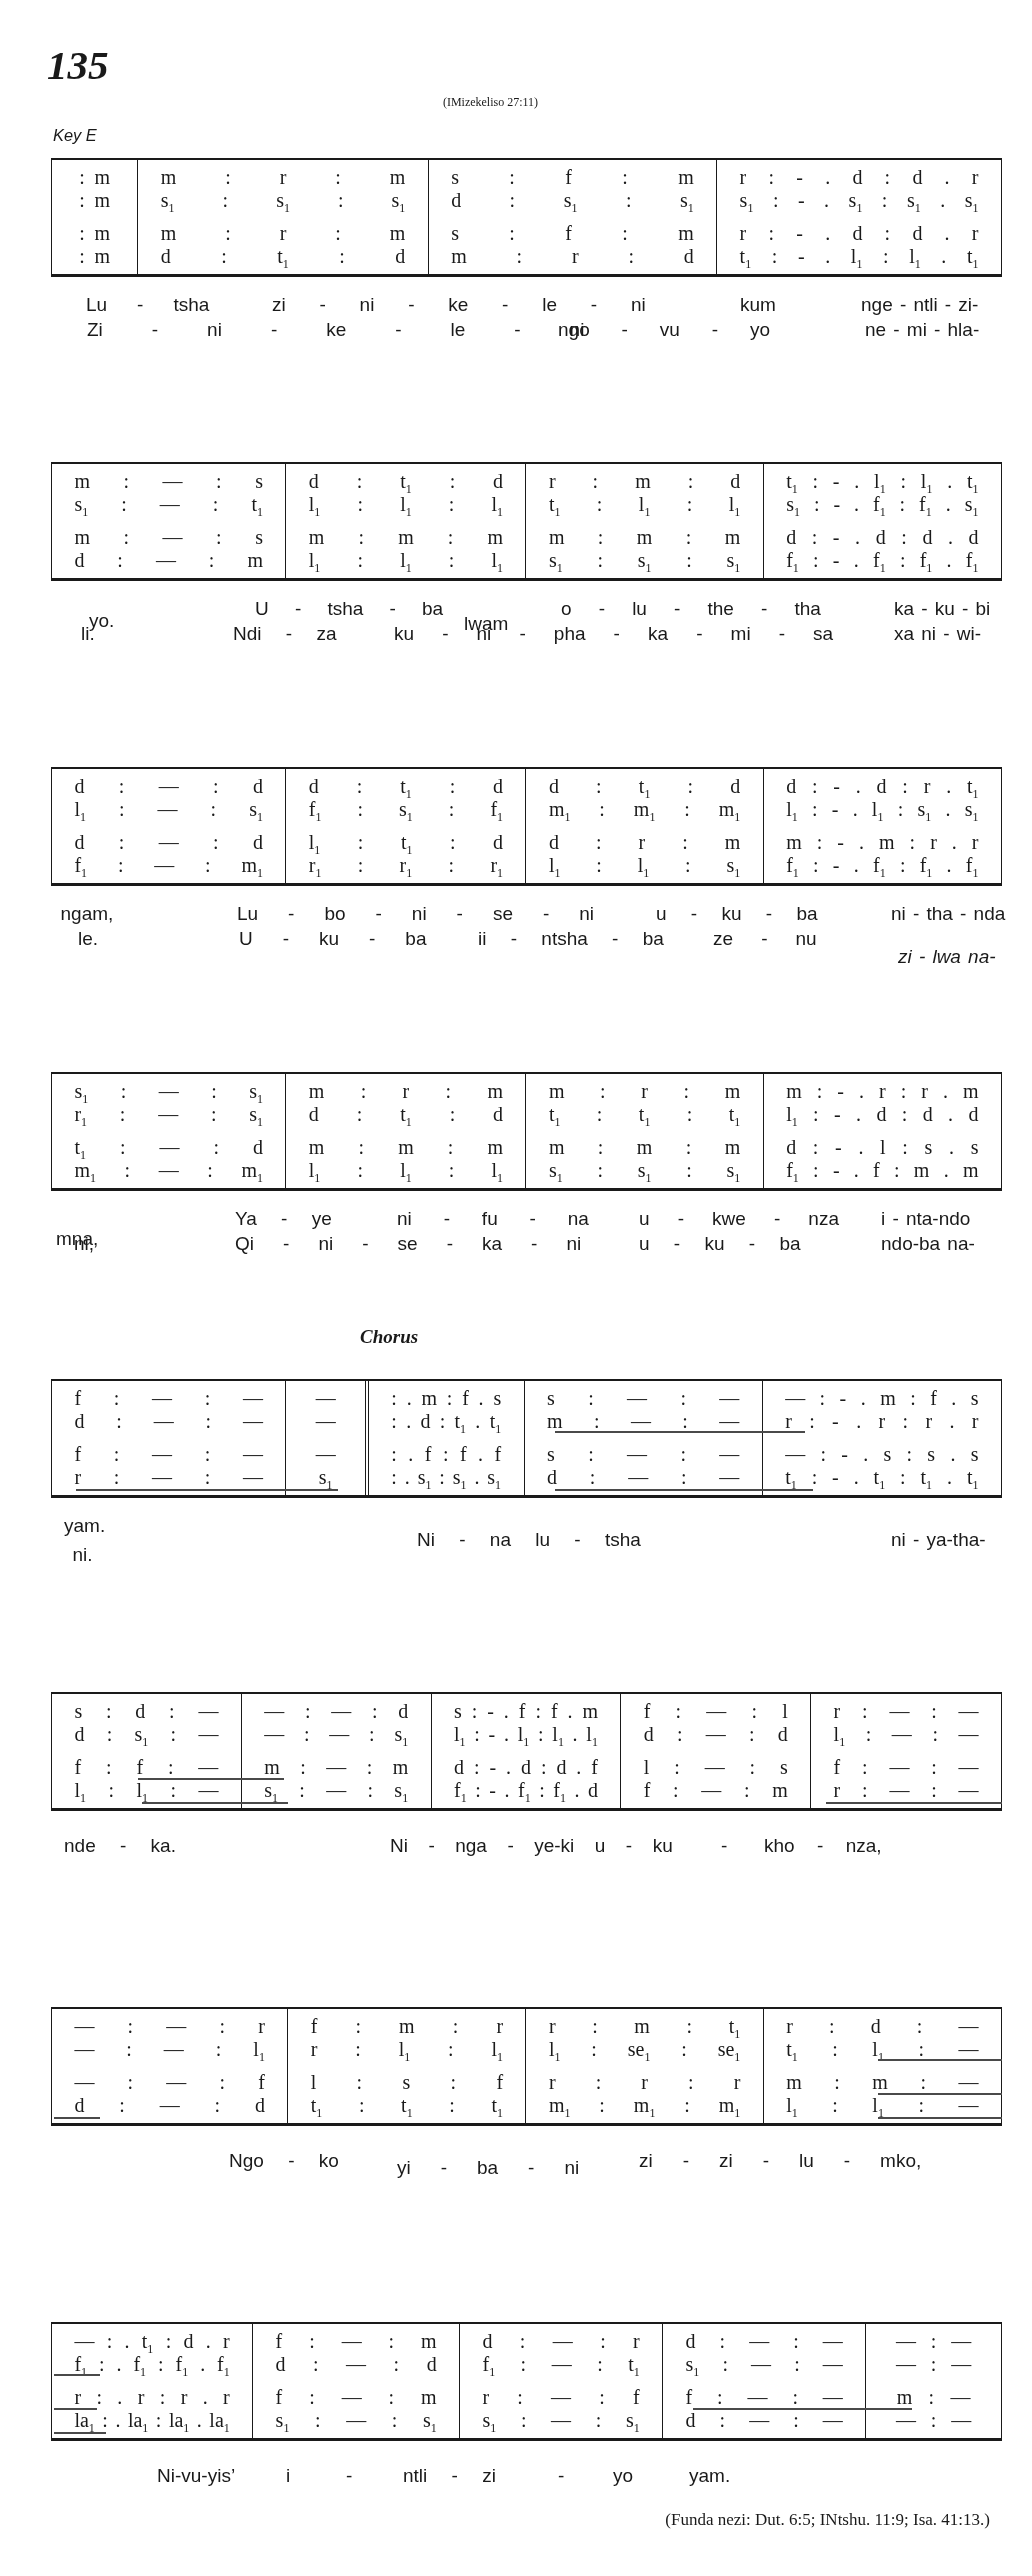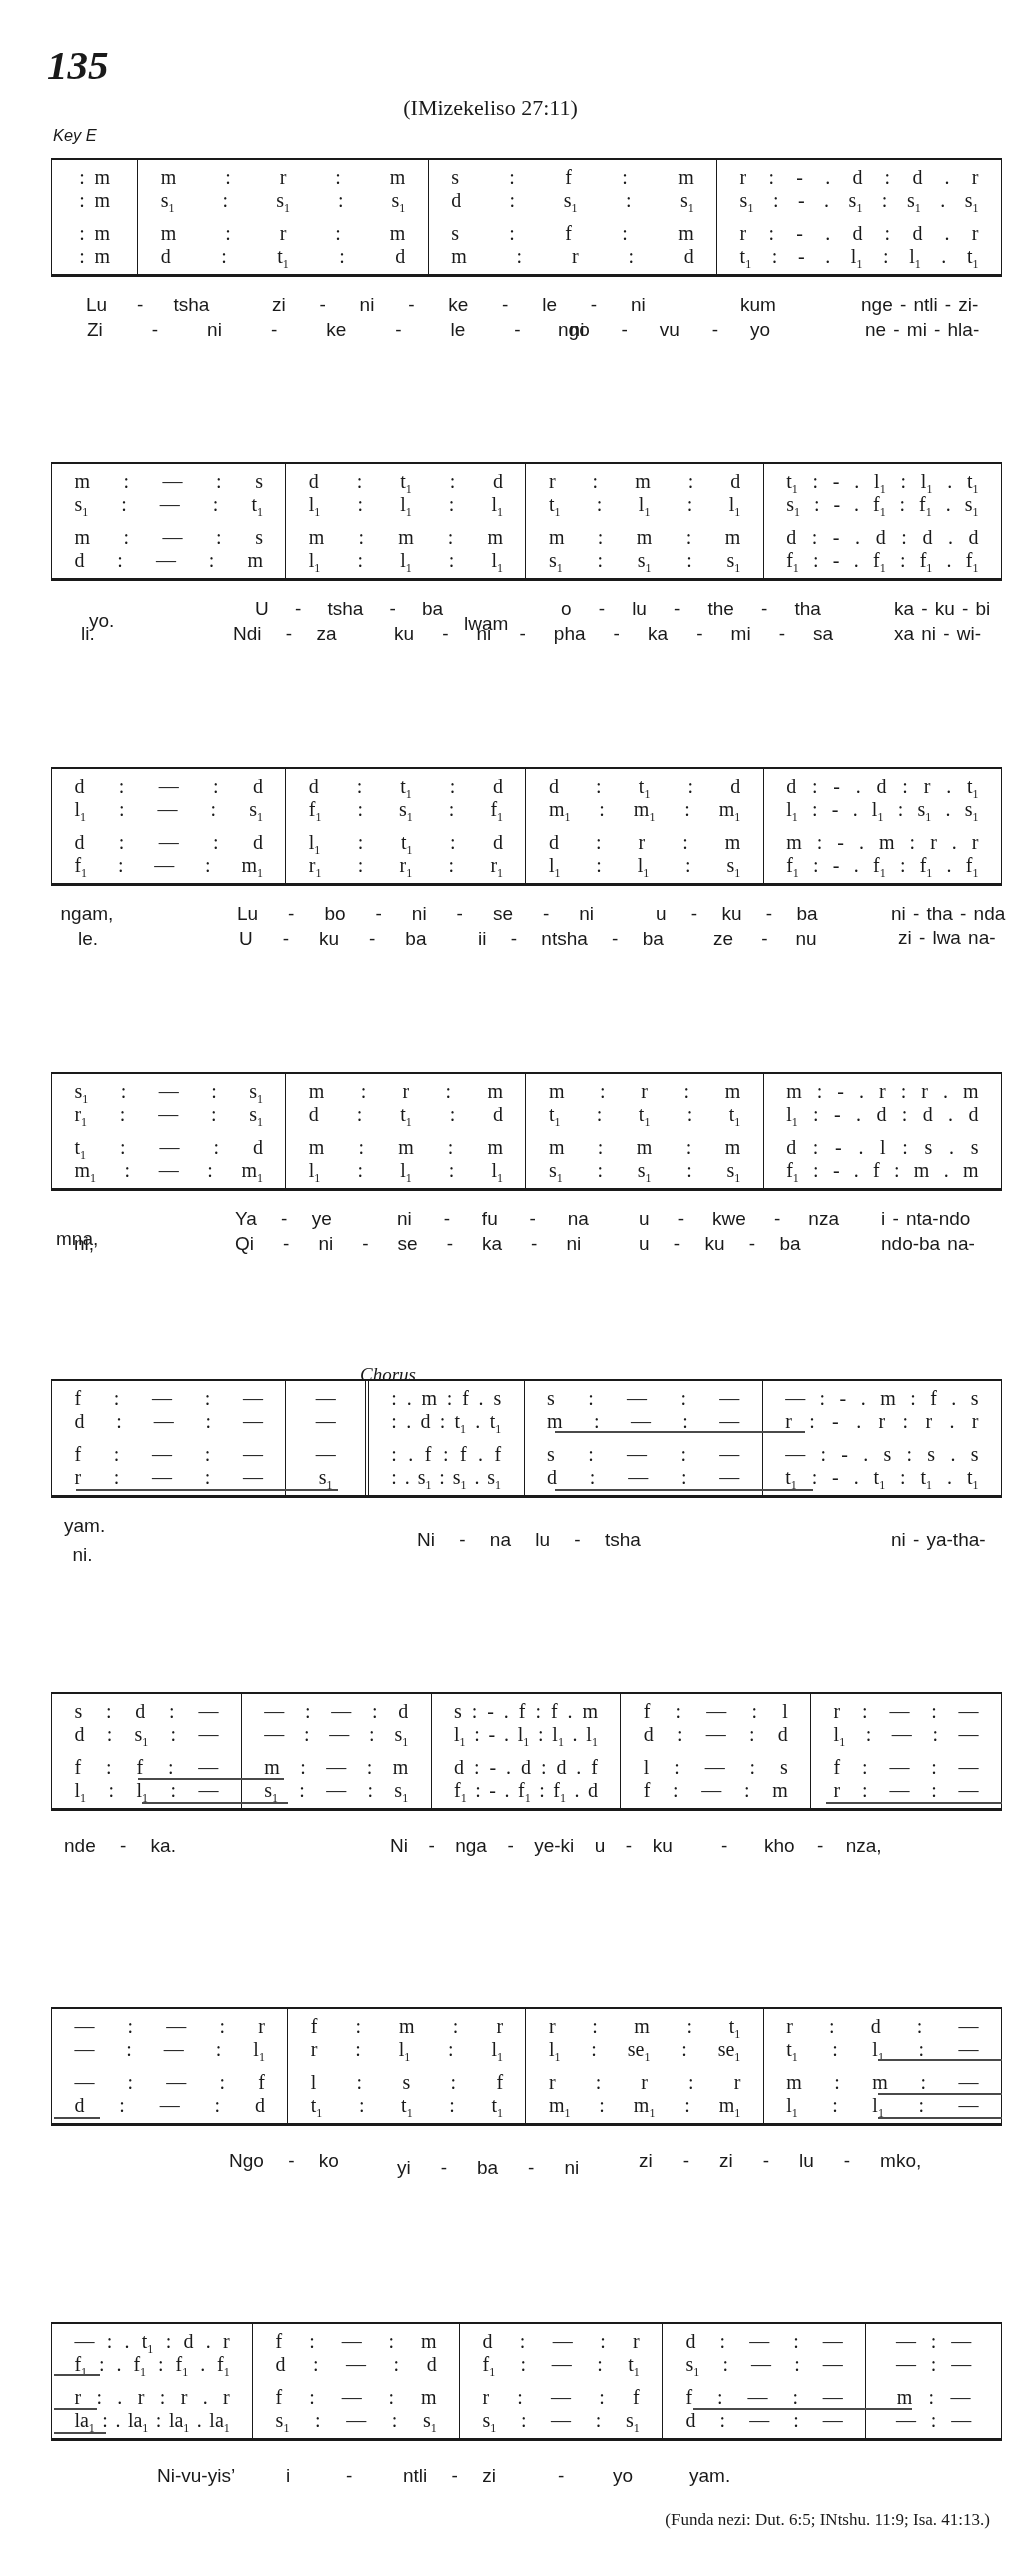--- a/index.html
+++ b/index.html
@@ -2,25 +2,25 @@
 <html style="font-size:13.8px"><head>
 <meta charset="utf-8">
 <style>
   html,body{margin:0;padding:0;background:#fff;}
   .page{position:relative;width:1033px;height:2576px;background:#ffffff;color:#1a1a1a;overflow:hidden;}
   .hymn-number{position:absolute;left:47px;top:41px;font-family:"Liberation Serif","DejaVu Serif",serif;
     font-size:41px;font-weight:bold;font-style:italic;}
   .title{position:absolute;left:120px;right:103px;top:45px;text-align:center;
     font-family:"Liberation Serif","DejaVu Serif",serif;font-size:35px;font-weight:bold;font-style:italic;}
   .subtitle{position:absolute;left:0;right:52px;top:95px;text-align:center;
-    font-family:"Liberation Serif","DejaVu Serif",serif;font-size:22px;}
+    font-family:"Liberation Serif","DejaVu Serif",serif;font-size:12px;}
   .key{position:absolute;left:53px;top:126px;font-family:"Liberation Sans","DejaVu Sans",sans-serif;
     font-size:16.4px;font-style:italic;}
-  .chorus-label{position:absolute;left:360px;top:1364px;font-family:"Liberation Serif","DejaVu Serif",serif;
-    font-size:19px;font-weight:normal;font-style:italic;}
+  .chorus-label{position:absolute;left:360px;top:1326px;font-family:"Liberation Serif","DejaVu Serif",serif;
+    font-size:19px;font-weight:bold;font-style:italic;}
   .footer{position:absolute;right:43px;top:2510px;font-family:"Liberation Serif","DejaVu Serif",serif;
     font-size:17px;}
   .system{position:absolute;left:51px;width:951px;}
   .score{display:flex;border:1.7px solid #1a1a1a;border-top-width:2.6px;border-bottom-width:3.4px;
     background:#fff;position:relative;box-sizing:border-box;}
   .measure{box-sizing:border-box;border-right:1.7px solid #1a1a1a;padding:6px 0;}
   .measure:last-child{border-right:none;}
   .measure.dbl{border-right:4.3px double #1a1a1a;}
   .nrow{display:flex;justify-content:space-between;align-items:center;height:23px;padding:0 22.4px;
     font-family:"Liberation Serif","DejaVu Serif",serif;font-size:20px;line-height:23px;}
@@ -466,21 +466,21 @@
           </div>
         </div>
         <div class="lyr" style="top: 136px; left: 9.5px;">ngam,</div>
         <div class="lyr" style="top: 136px; left: 186px; word-spacing: 1.3em;">Lu - bo - ni - se - ni</div>
         <div class="lyr" style="top: 136px; left: 605px; word-spacing: 1em;">u - ku - ba</div>
         <div class="lyr" style="top: 136px; left: 840px; word-spacing: 0.1em;">ni - tha - nda</div>
         <div class="lyr" style="top: 161px; left: 27px;">le.</div>
         <div class="lyr" style="top: 161px; left: 188px; word-spacing: 1.3em;">U - ku - ba</div>
         <div class="lyr" style="top: 161px; left: 427px; word-spacing: 1em;">ii - ntsha - ba</div>
         <div class="lyr" style="top: 161px; left: 662px; word-spacing: 1.2em;">ze - nu</div>
-        <div class="lyr" style="top: 160px; left: 847px; word-spacing: 0.1em;">zi - lwa na-</div>
+        <div class="lyr" style="top: 179px; left: 847px; word-spacing: 0.1em; font-style: italic;">zi - lwa na-</div>
       </div>
       <div class="system" style="top: 1072px;">
         <div class="score">
           <div class="measure" style="width: 24.7%;">
             <div class="nrow">
               <span>s<sub>1</sub></span>
               <span>:</span>
               <span>—</span>
               <span>:</span>
               <span>s<sub>1</sub></span>

